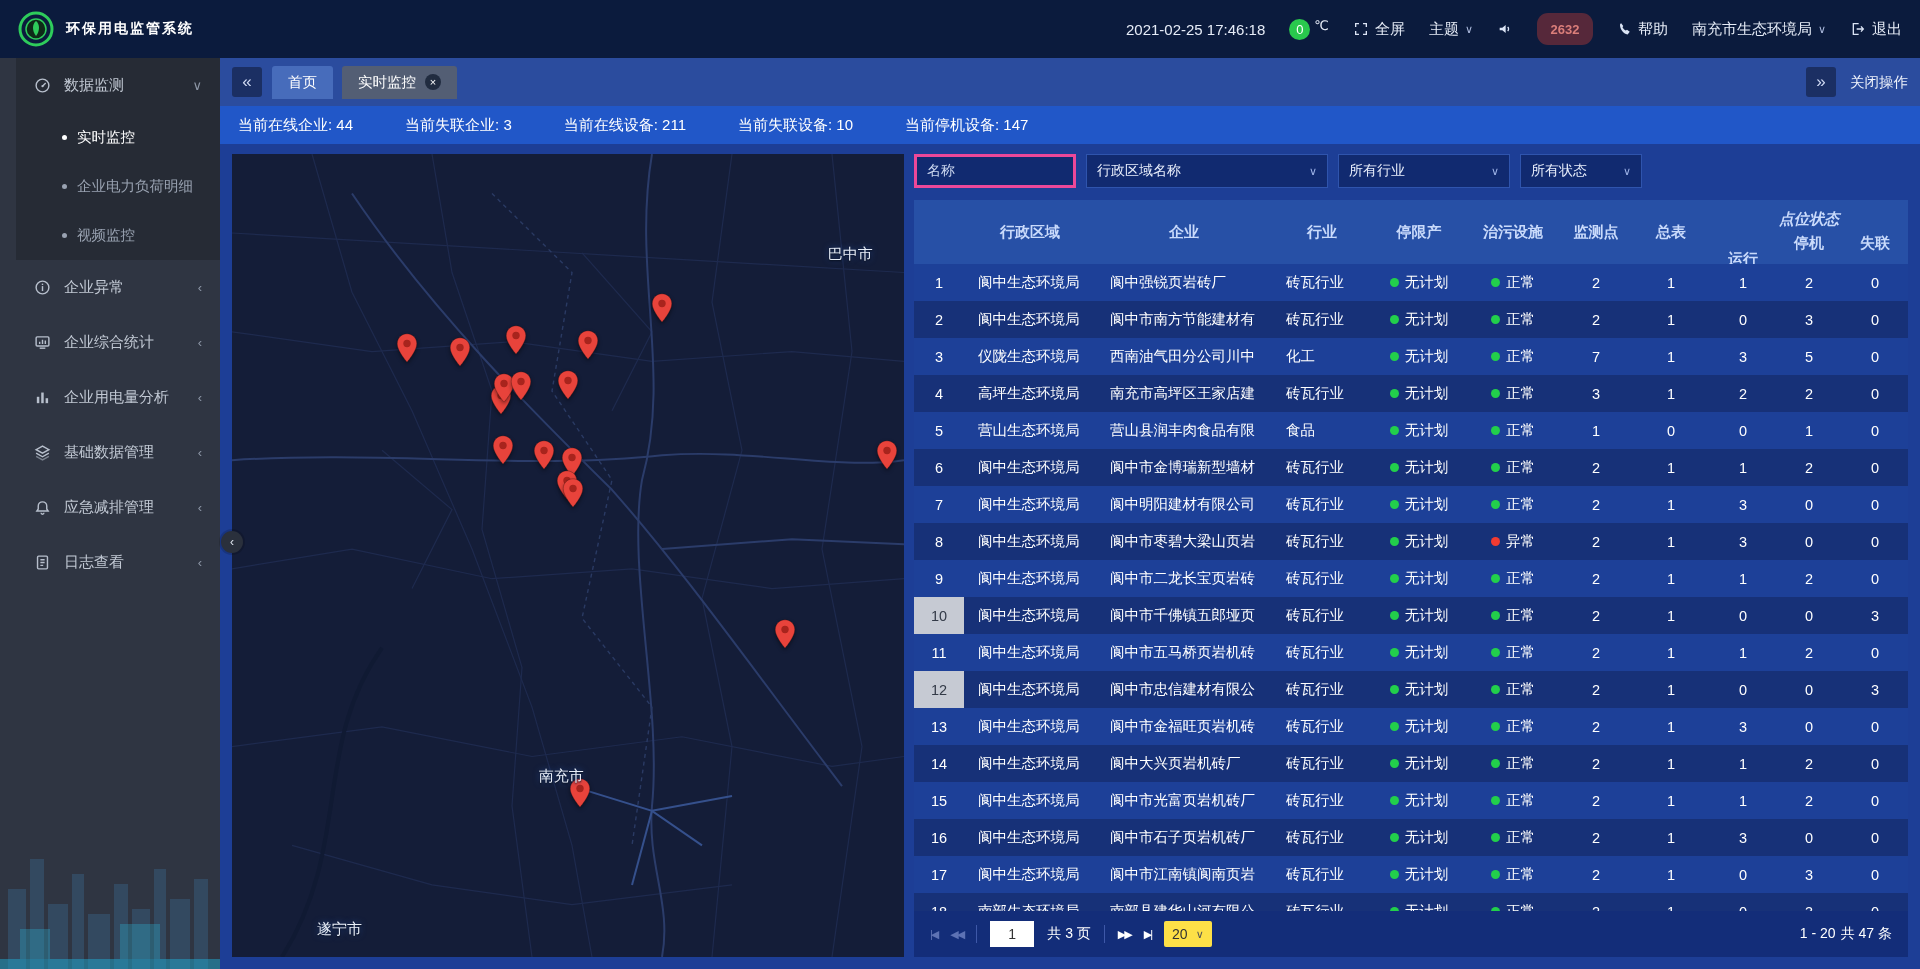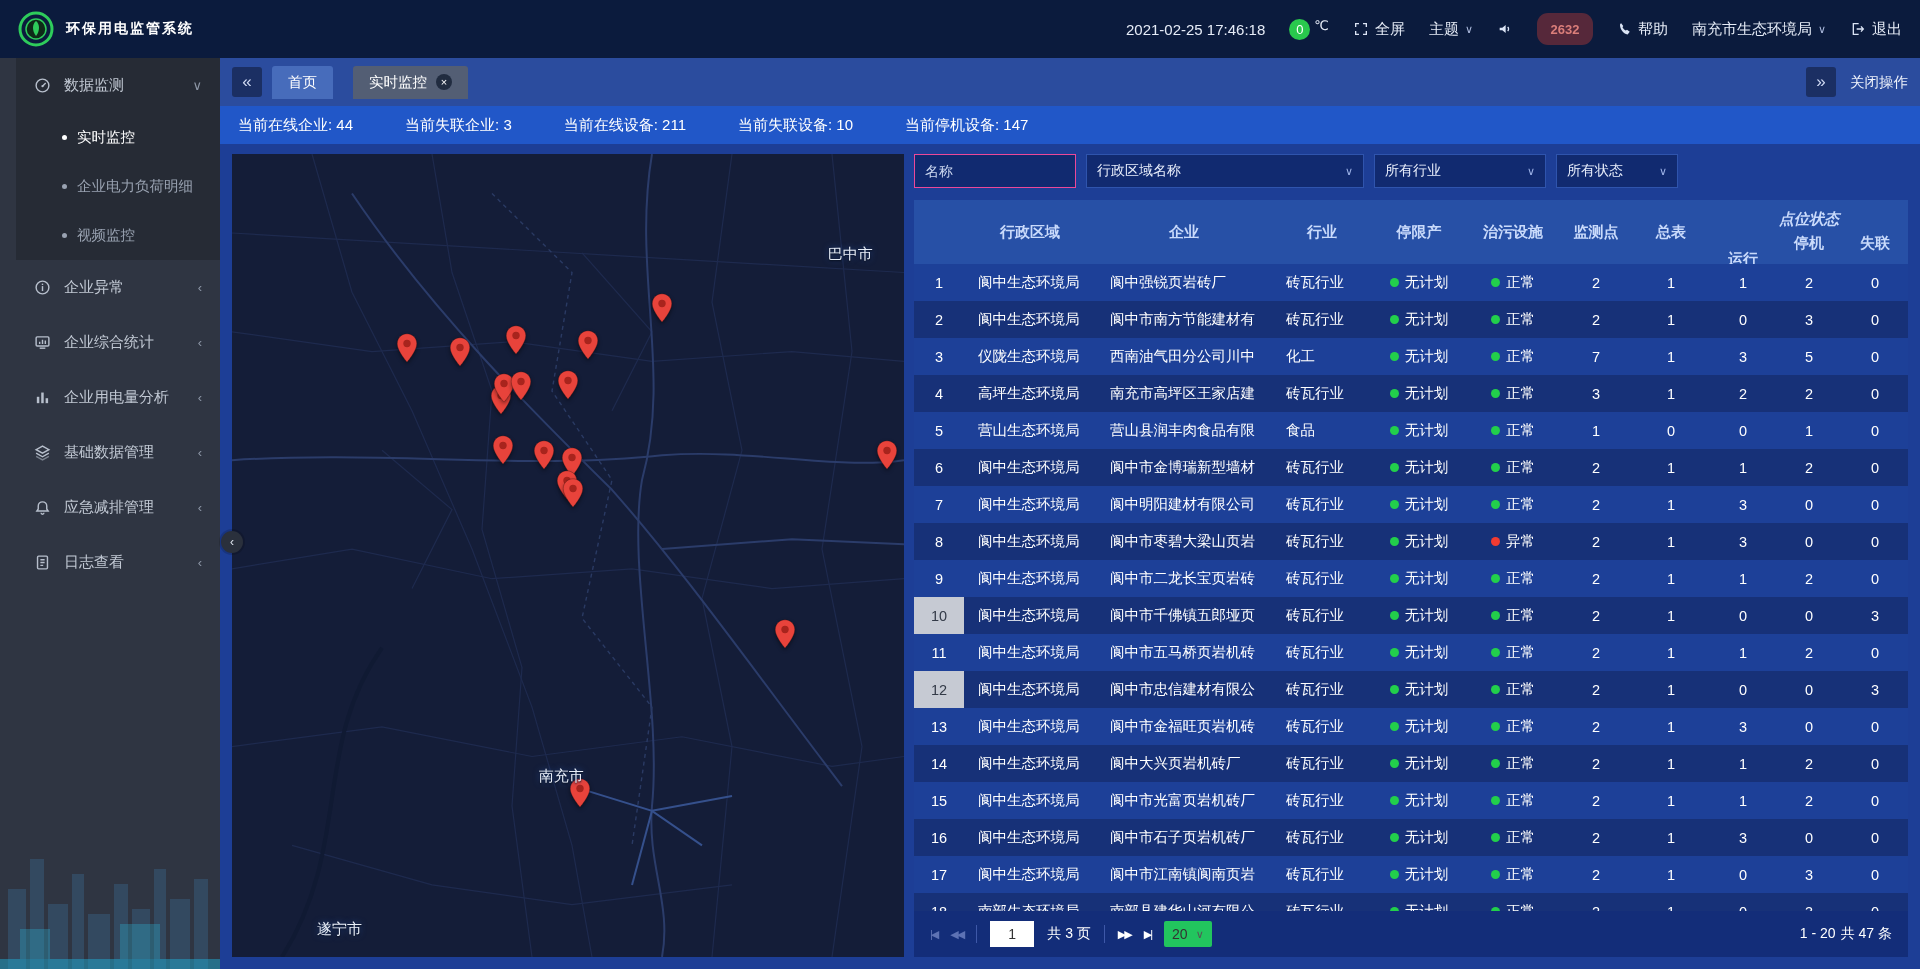--- a/index.html
+++ b/index.html
@@ -44,21 +44,21 @@
   .skyline { position:absolute; bottom:0; left:0; width:220px; }
 
   
   .content { flex:1; display:flex; flex-direction:column; min-width:0; background:#1d3e96; }
 
   
   .tabbar { height:48px; background:#2b4c9e; display:flex; align-items:center;
     padding:0 12px; gap:10px; flex-shrink:0; }
   .tab-nav { width:30px; height:30px; background:#1b2f63; color:#cfd9f2; border-radius:3px;
     display:flex; align-items:center; justify-content:center; font-size:17px; cursor:pointer; }
-  .tab-list { display:flex; gap:20px; }
+  .tab-list { display:flex; gap:9px; }
   .tab { height:33px; padding:0 16px; border-radius:3px 3px 0 0; background:#476cbb;
     color:#fff; font-size:14.5px; display:flex; align-items:center; gap:9px; cursor:pointer; }
   .tab.active { background:#535e74; }
   .tab-close { width:16px; height:16px; border-radius:50%; background:#212c40; color:#fff;
     font-size:11px; display:flex; align-items:center; justify-content:center; cursor:pointer; }
   .tabbar-right { margin-left:auto; display:flex; align-items:center; gap:14px; color:#eef2fb;
     font-size:14.5px; }
 
   
   .statsbar { height:38px; background:#2157c8; color:#fff; display:flex; align-items:center;
@@ -78,28 +78,28 @@
   .city-label { position:absolute; transform:translate(-50%,-50%); color:#e8eef8;
     font-size:15px; text-shadow:0 0 6px rgba(40,80,160,.9), 0 1px 2px #000; white-space:nowrap; }
   .map-collapse { position:absolute; left:-11px; top:47%; width:22px; height:22px;
     border-radius:50%; background:#2a303c; color:#dfe5ee; display:flex; align-items:center;
     justify-content:center; font-size:12px; cursor:pointer; z-index:5;
     box-shadow:0 0 0 2px rgba(0,0,0,.15); }
 
   
   .right-panel { flex:1; display:flex; flex-direction:column; min-width:0; }
   .filterbar { height:46px; display:flex; gap:10px; align-items:flex-start; flex-shrink:0; }
-  .f-input { width:162px; height:34px; background:#112a70; border:1px solid #ec4899;
+  .f-input { width:162px; height:34px; background:#112a70; border:3px solid #ec4899;
     color:#e8eefb; padding:0 10px; font-size:14px; outline:none;
-    font-family:Liberation Sans, sans-serif; }
+    font-family:Liberation Mono, monospace; }
   .f-input::placeholder { color:#cdd8f0; opacity:1; }
   .f-select { height:34px; background:#112a70; border:1px solid #2f54ad; color:#e8eefb;
     font-size:14px; display:flex; align-items:center; justify-content:space-between;
     padding:0 10px; cursor:pointer; }
-  .w-region { width:278px; } .w-industry { width:172px; } .w-status { width:122px; }
+  .w-region { width:242px; } .w-industry { width:172px; } .w-status { width:122px; }
   .f-chev { font-size:11px; color:#9fb4e8; margin-left:10px; }
 
   
   .rtable { flex:1; display:flex; flex-direction:column; min-height:0;justify-content:center;
     --cols:50px 132px 1fr 100px 94px 94px 72px 78px 66px 66px 66px; }
   .thead { display:grid; grid-template-columns:var(--cols); grid-template-rows:32px 32px;
     background:#2750a6; flex-shrink:0; color:#c9dafb; font-weight:bold; font-size:15px; }
   .th { grid-row:1/3; display:flex; align-items:center; justify-content:center; }
   .th-group { grid-row:1; grid-column:9/12; display:flex; align-items:flex-end;
     justify-content:center; font-style:italic; padding-bottom:3px; }
@@ -121,21 +121,21 @@
   .dot.red { background:#f23b31; }
 
   
   .pagination { height:46px; background:#132d79; display:flex; align-items:center; gap:13px;
     padding:0 16px; color:#fff; font-size:14px; flex-shrink:0; }
   .pg-ico { font-size:11px; letter-spacing:-2px; cursor:pointer; user-select:none; }
   .pg-ico.disabled { color:#5d72b4; cursor:default; }
   .pg-div { width:1px; height:18px; background:#3e58a8; }
   .pg-input { width:44px; height:26px; border:none; background:#fff; color:#333;
     text-align:center; font-size:14px; outline:none; }
-  .pg-size { height:26px; background:#22c55e; color:#333; border-radius:2px; display:flex;
+  .pg-size { height:26px; background:#fde047; color:#333; border-radius:2px; display:flex;
     align-items:center; gap:8px; padding:0 8px; cursor:pointer; }
   .pg-size .f-chev { color:#555; margin-left:0; }
   .pg-right { margin-left:auto; display:flex; gap:5px; }
 </style>
 </head>
 <body>
 
 <div class="app">
 
   <header class="hd">

